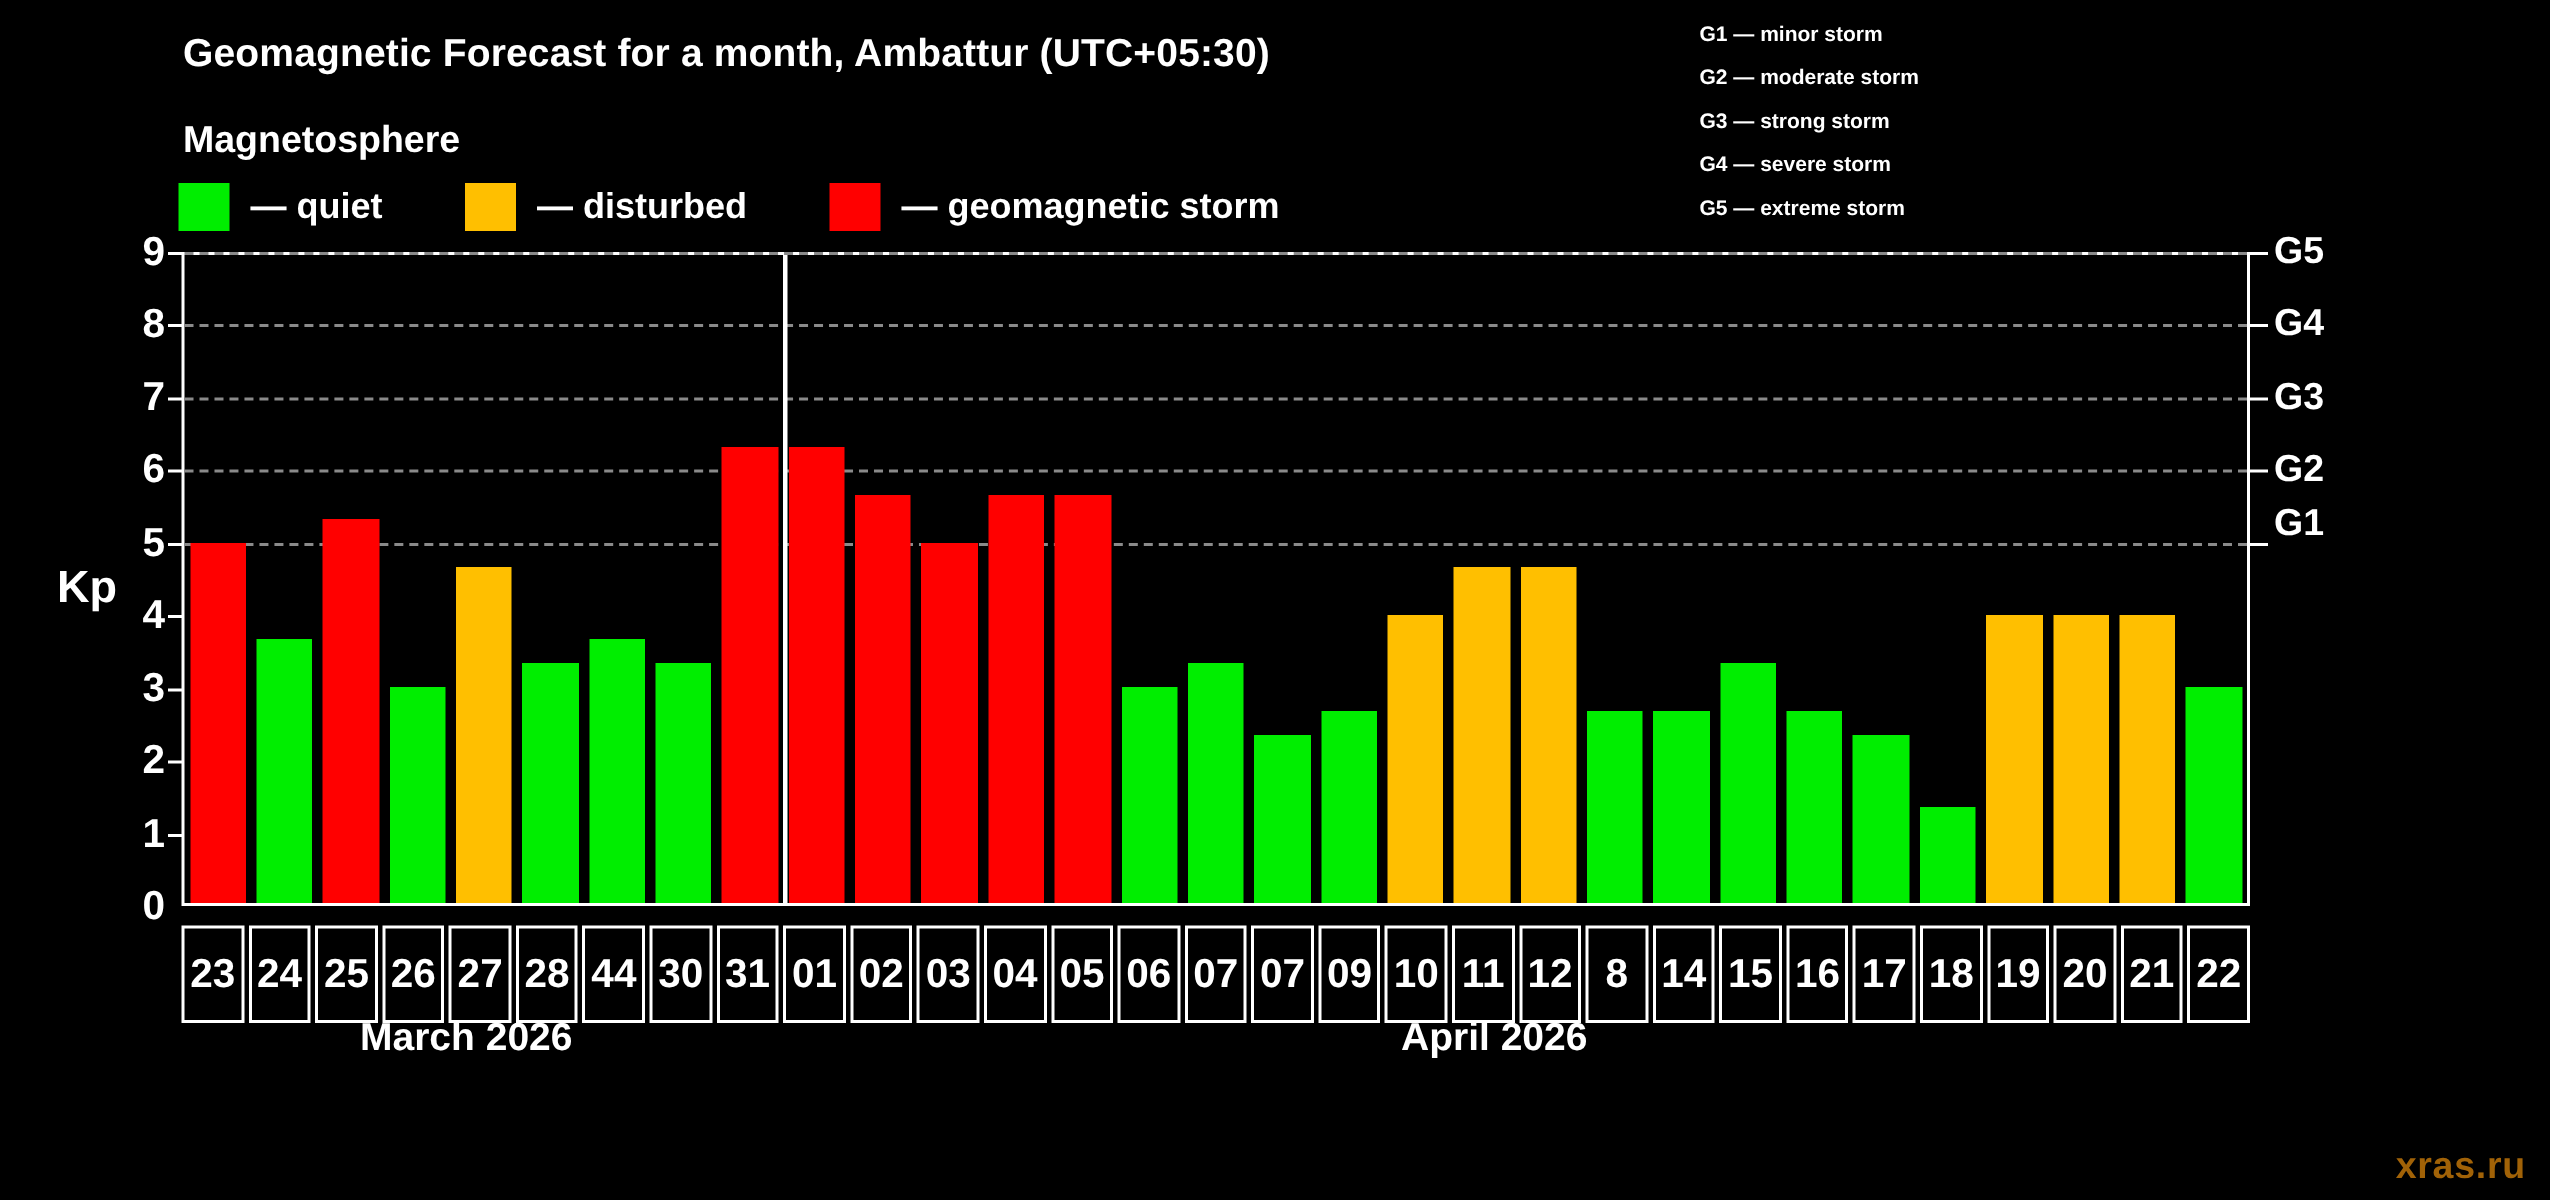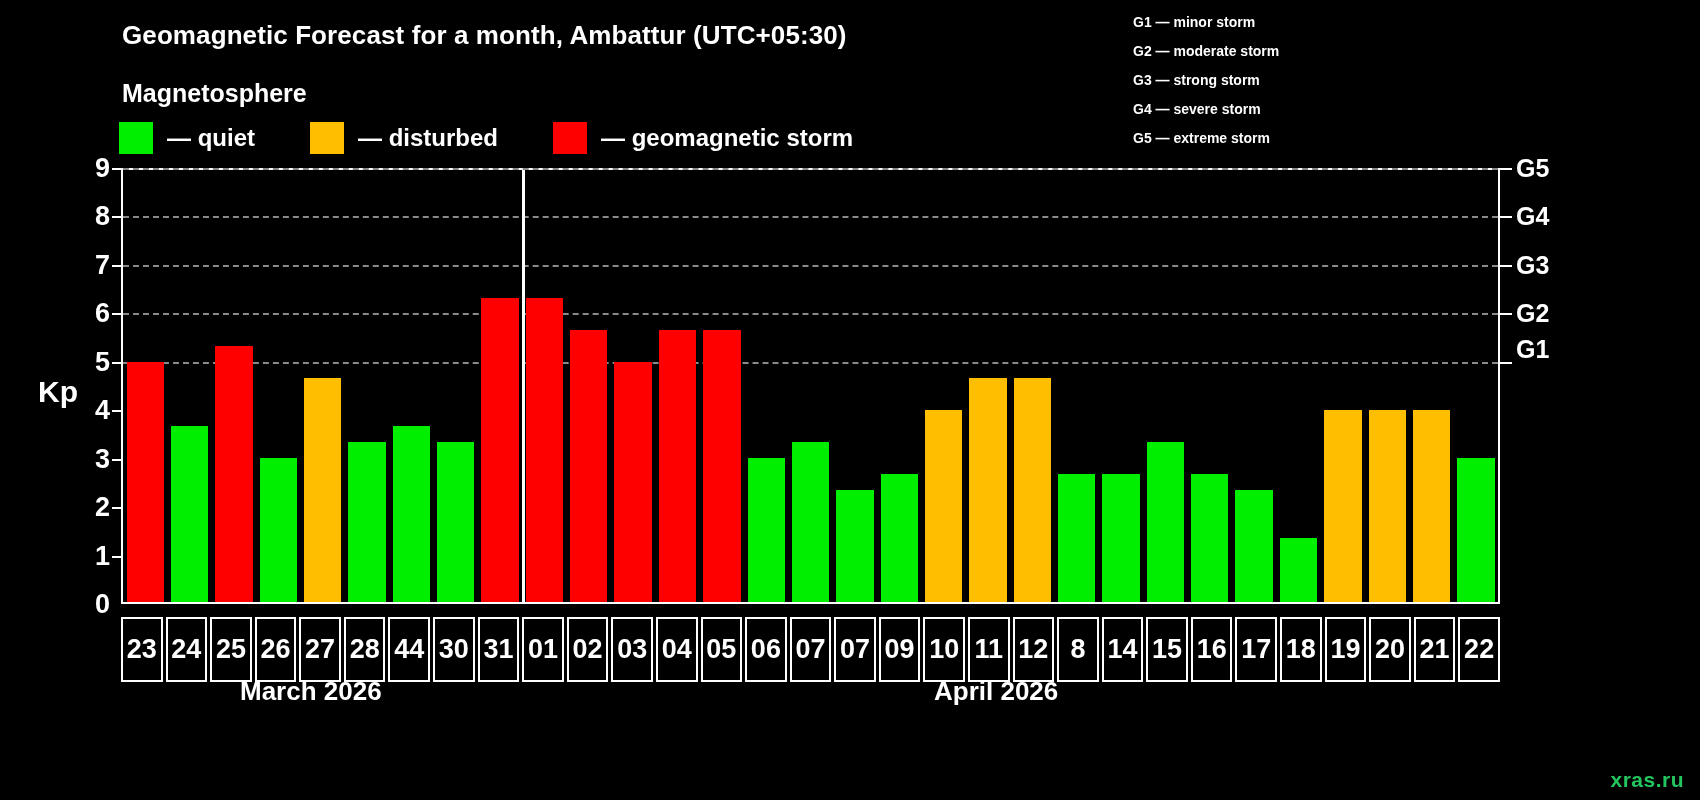--- a/index.html
+++ b/index.html
@@ -95,21 +95,21 @@
   .month-label{
     position:absolute;top:676px;
     font-size:26px;font-weight:bold;white-space:nowrap;
   }
   #month-label-0{left:240px;}
   #month-label-1{left:934px;}
 
   
   #watermark{
     position:absolute;right:16px;bottom:8px;
-    font-size:21px;font-weight:bold;color:#22c55e;letter-spacing:.5px;
+    font-size:25px;font-weight:bold;color:#a16207;letter-spacing:.5px;
   }
 </style>
 </head>
 <body>
 
 <div id="chart-title">Geomagnetic Forecast for a month, Ambattur (UTC+05:30)</div>
 
 <div id="magnetosphere-label">Magnetosphere</div>
 
 <div id="legend">

